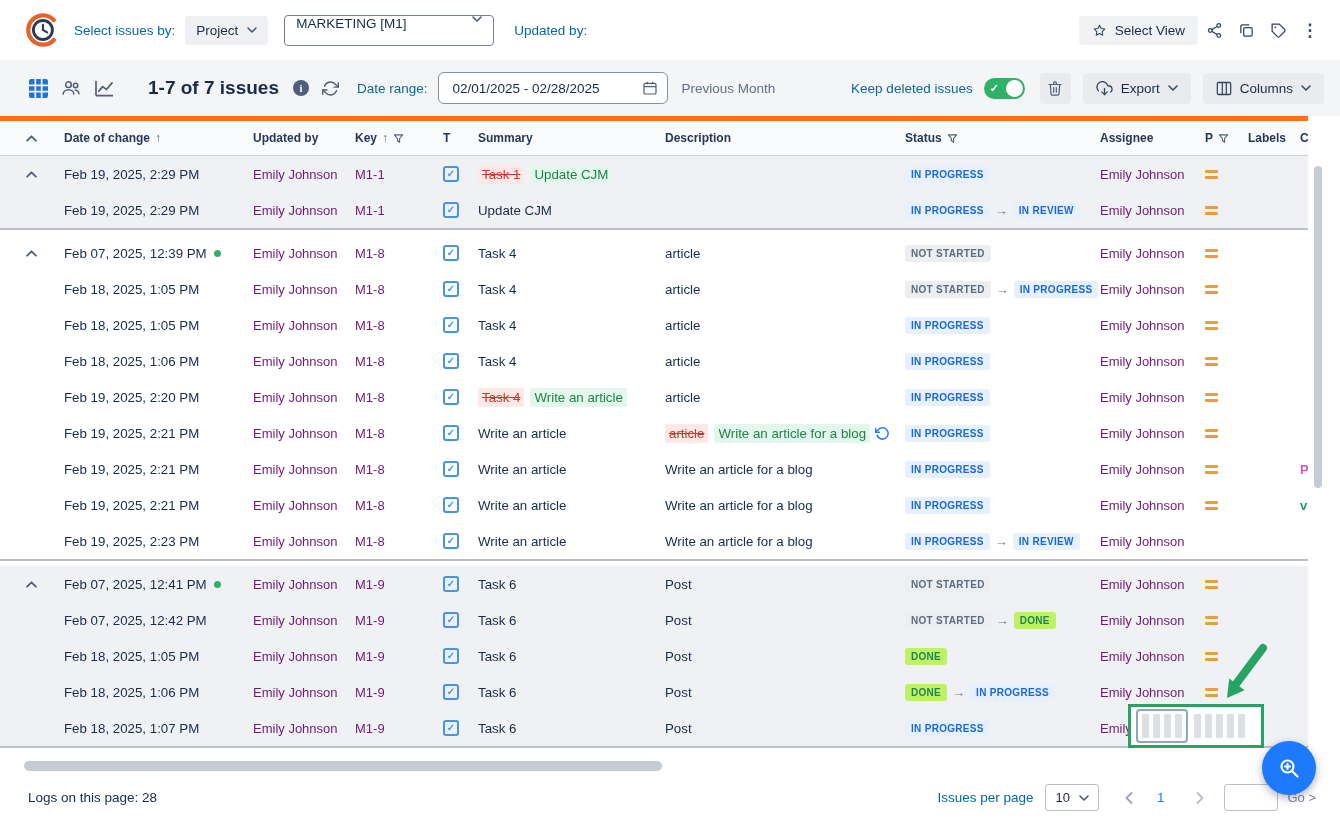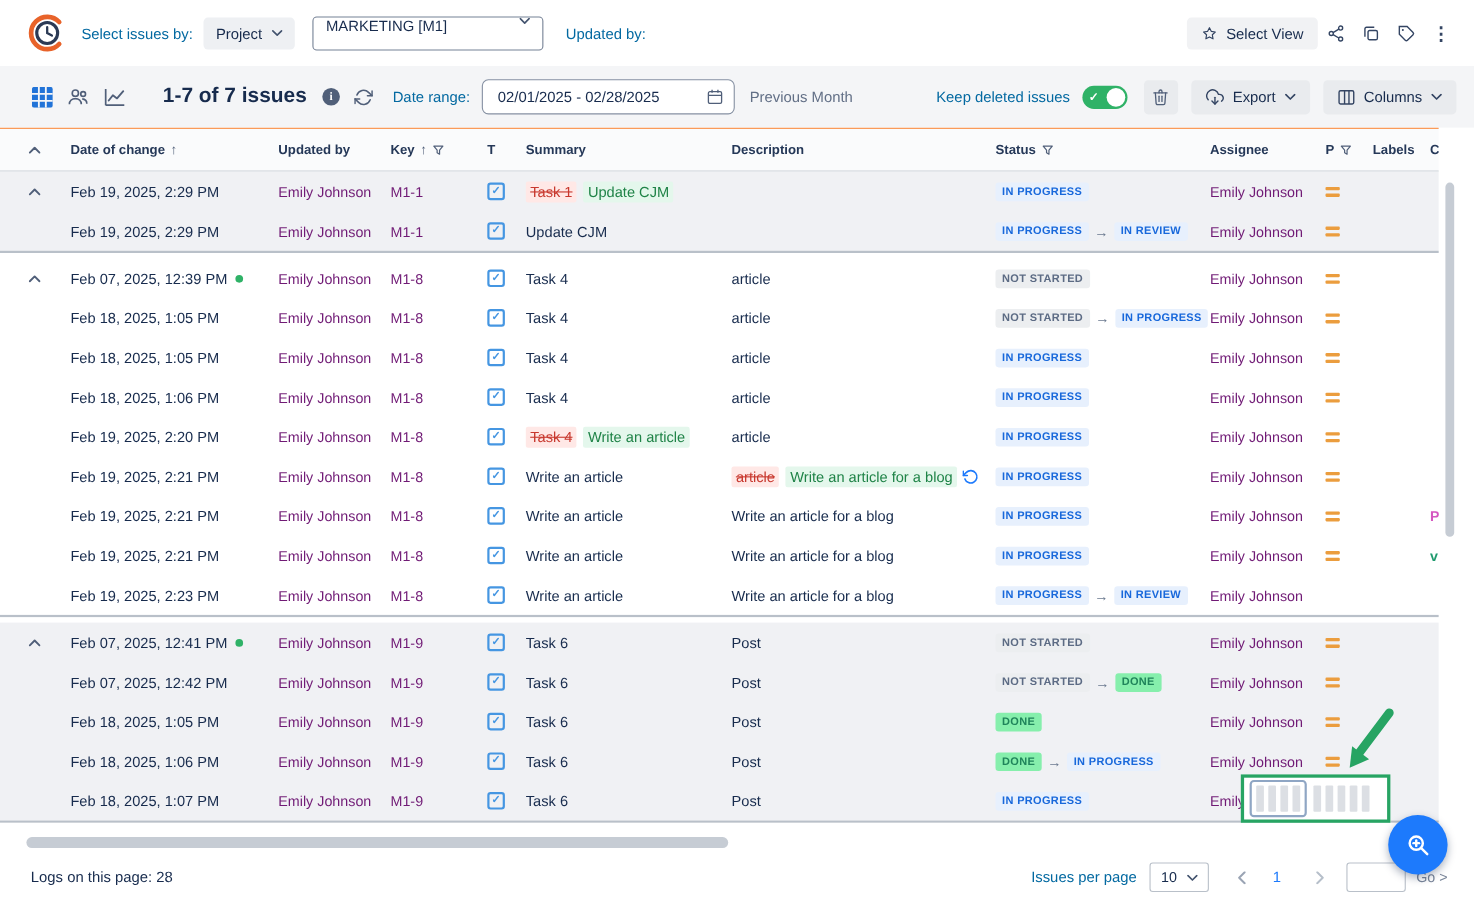--- a/index.html
+++ b/index.html
@@ -31,40 +31,40 @@
   .prevmonth{color:#626f86;font-size:13.5px;margin-left:14px;white-space:nowrap}
   .toggle{width:41px;height:21px;background:#2fb267;border-radius:11px;display:flex;align-items:center;margin-left:11px;position:relative;flex:none}
   .toggle .tcheck{color:#fff;font-size:11px;font-weight:bold;margin-left:6px}
   .toggle .knob{width:17px;height:17px;background:#fff;border-radius:50%;position:absolute;right:2px;top:2px}
   .trashbtn{width:31px;height:31px;background:#e9ebee;border-radius:4px;display:flex;align-items:center;justify-content:center;margin-left:15px}
   .toolbtn{display:flex;align-items:center;gap:8px;background:#e9ebee;border-radius:4px;padding:8px 13px;margin-left:12px;font-size:13.5px;white-space:nowrap}
 
   
   .table{width:1308px;background:#fff;overflow:hidden}
   .thead,.row{display:grid;grid-template-columns:64px 189px 102px 88px 35px 187px 240px 195px 105px 43px 52px 40px;align-items:center}
-  .thead{height:40px;background:#fafbfc;border-top:1px solid #f97316;border-bottom:1px solid #c9cfd6;font-size:12px;font-weight:bold;color:#253858}
+  .thead{height:40px;background:#fafbfc;border-top:5px solid #f97316;border-bottom:1px solid #c9cfd6;font-size:12px;font-weight:bold;color:#253858}
   .hcell{display:flex;align-items:center;gap:5px;white-space:nowrap}
   .c-caret{padding-left:26px}
   .sorticon{color:#505f79;font-size:12px;font-weight:bold}
   .row{height:36px;font-size:13.3px}
   .cell{display:flex;align-items:center;white-space:nowrap;overflow:visible}
   .group{border-bottom:2px solid #b9c0c9;margin-bottom:5px}
   .group.shaded{background:#f0f1f4}
   .group:last-child{margin-bottom:0}
   .link{color:#701a75;font-size:13px}
   .caretbtn{display:inline-flex}
   .newdot{width:7px;height:7px;border-radius:50%;background:#2fb267;display:inline-block;margin-left:7px}
   .typeicon{width:16px;height:16px;border:2px solid #4596e2;border-radius:3px;color:#4596e2;font-size:10px;font-weight:bold;display:inline-flex;align-items:center;justify-content:center;line-height:1}
   .val{white-space:nowrap}
   .val.old{color:#c8382e;background:#ffe8e6;text-decoration:line-through;padding:2px 4px;border-radius:2px;margin-right:6px}
   .val.new{color:#1f8347;background:#e4f7ec;padding:2px 4px;border-radius:2px}
   .chip{display:inline-block;font-size:10px;font-weight:bold;letter-spacing:.3px;padding:3px 6px;border-radius:3px;white-space:nowrap}
   .chip.inprogress{background:#e7f0fd;color:#1868db}
   .chip.notstarted{background:#eceef0;color:#5c6b84}
-  .chip.done{background:#86efac;color:#1f845a}
+  .chip.done{background:#bef264;color:#1f845a}
   .statarrow{color:#6b7a90;margin:0 5px;font-size:13px}
   .prio{display:inline-flex;flex-direction:column;gap:3px}
   .prio i{width:13px;height:3px;background:#eb9d3e;border-radius:1px;display:block}
   .undoicon{margin-left:5px;display:inline-flex}
   .frag{font-size:13px;font-weight:bold}
 
   
   .hscroll{width:638px;height:10px;background:#c6ccd4;border-radius:5px;margin:13px 0 0 24px}
   .vscroll{position:absolute;left:1314px;top:166px;width:8px;height:322px;background:#c6ccd4;border-radius:4px}
   .footer{display:flex;align-items:center;padding:13px 24px 0 28px}

